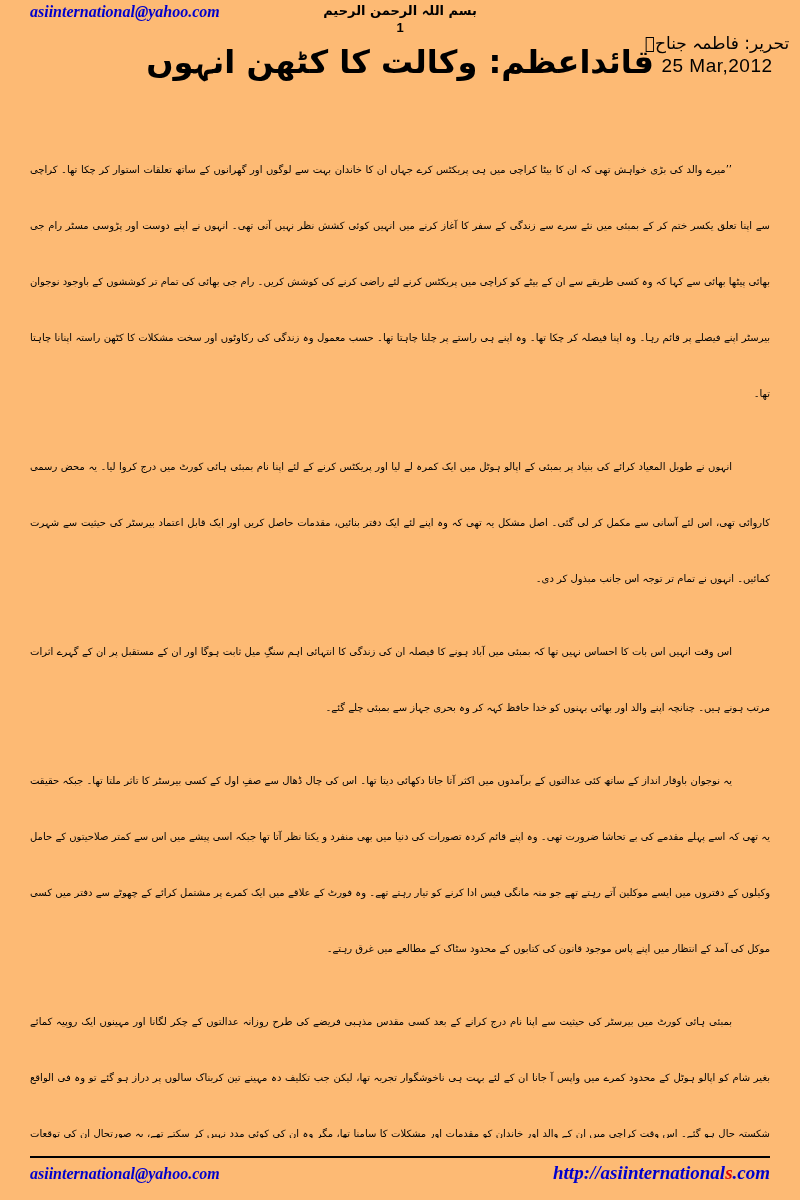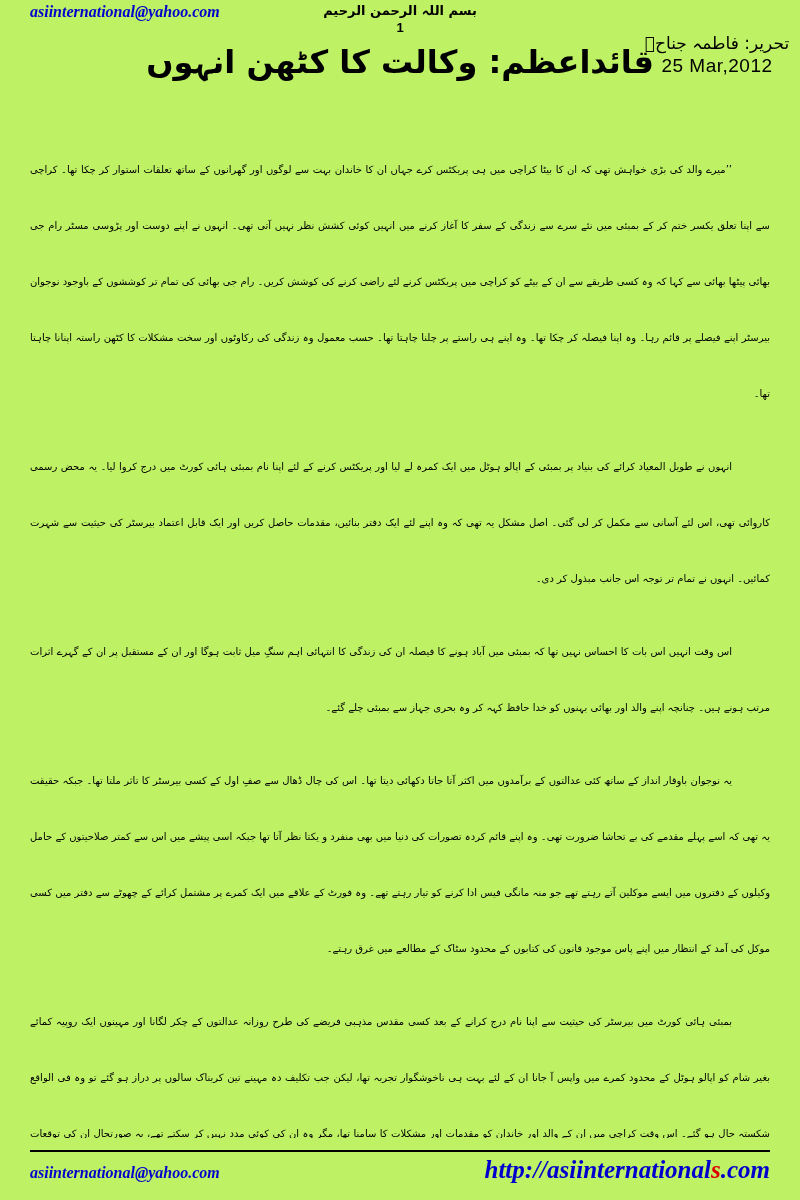--- a/index.html
+++ b/index.html
@@ -4,21 +4,21 @@
 <style>
   * { margin: 0; padding: 0; box-sizing: border-box; }
   html, body { background: #e8e8e8; }
   body { font-family: "DejaVu Sans", sans-serif; }
 
   .page {
     position: relative;
     width: 800px;
     height: 1200px;
     margin: 0 auto;
-    background: #bef264;
+    background: #fdba74;
     color: #000000;
     overflow: hidden;
   }
 
   
   .header { position: absolute; top: 0; left: 0; right: 0; height: 140px; }
 
   .email-top {
     position: absolute; left: 30px; top: 3px;
     font-family: "Liberation Serif", serif;
@@ -91,21 +91,21 @@
   }
   .email-bottom {
     font-family: "Liberation Serif", serif;
     font-style: italic; font-weight: bold;
     font-size: 16px; color: #0000cc;
     cursor: pointer;
   }
   .url-bottom {
     font-family: "Liberation Serif", serif;
     font-style: italic; font-weight: bold;
-    font-size: 25px; color: #0000cc;
+    font-size: 19px; color: #0000cc;
     cursor: pointer;
   }
   .url-bottom .red-s { color: #dd0000; }
 </style>
 </head>
 <body>
 
 <div class="page">
 
   <div class="header">

